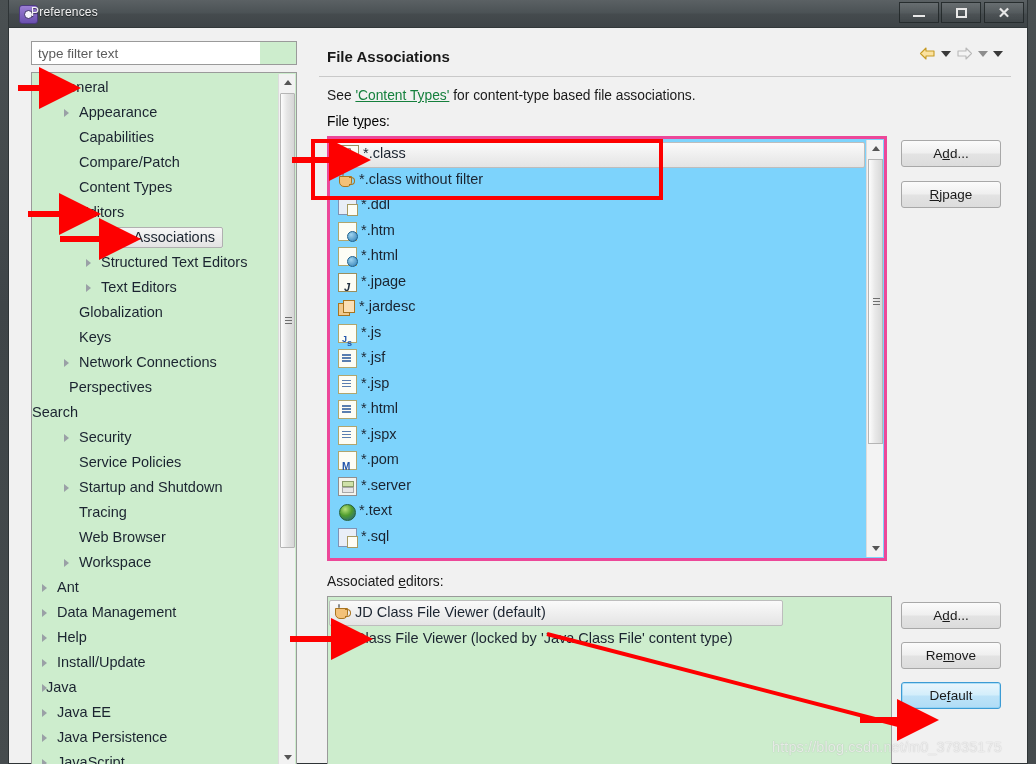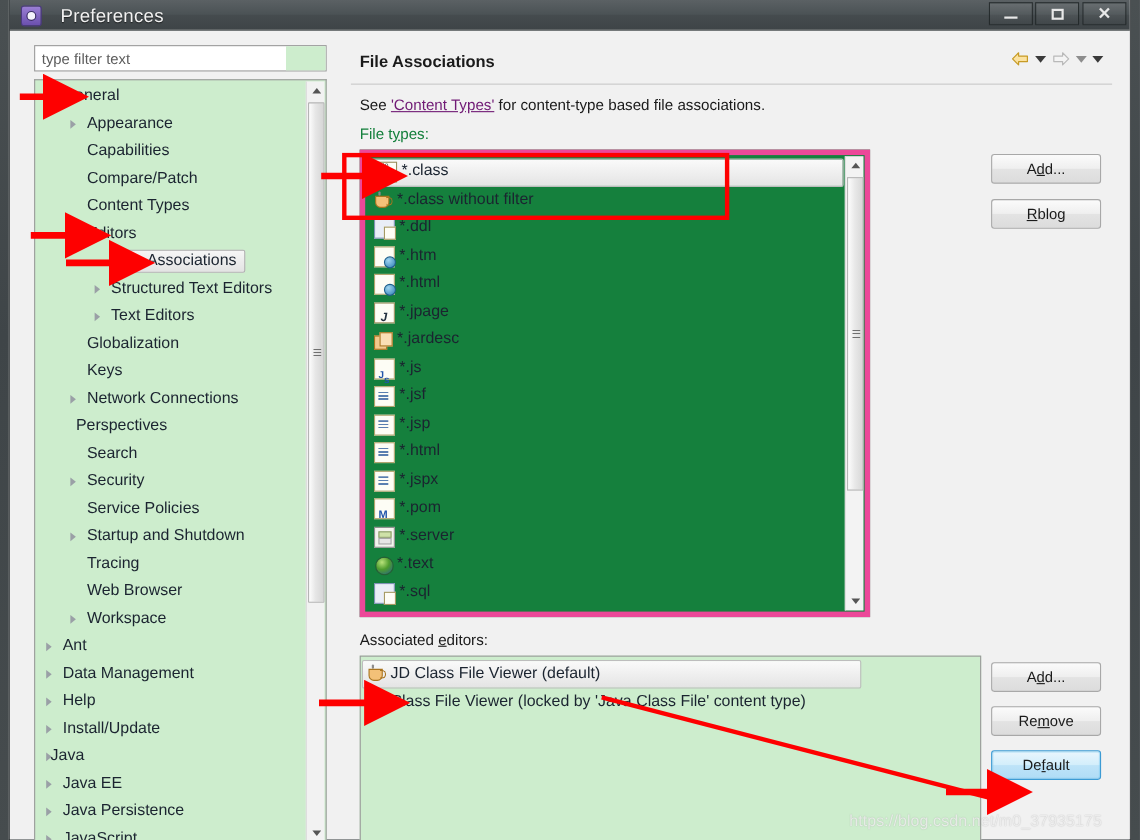--- a/index.html
+++ b/index.html
@@ -47,22 +47,22 @@
     position: absolute; left: 10px; top: 5px; width: 17px; height: 17px;
     background: linear-gradient(180deg,#9b7fd4,#6a4fae);
     border: 1px solid #4c3a80; border-radius: 3px;
   }
   #window-icon::after {
     content: ""; position: absolute; left: 4px; top: 4px;
     width: 9px; height: 9px; border-radius: 50%;
     background: #f4f2fb; border: 1.5px solid #3a2d63; box-sizing: border-box;
   }
   #window-title {
-    position: absolute; left: 46px; top: 5px;
-    font-size: 17px; color: #f2f2f2; letter-spacing: .2px;
+    position: absolute; left: 22px; top: 5px;
+    font-size: 12px; color: #f2f2f2; letter-spacing: .2px;
     text-shadow: 0 1px 1px rgba(0,0,0,.6);
   }
   .win-btn {
     position: absolute; top: 2px; width: 40px; height: 21px;
     background: linear-gradient(180deg, rgba(255,255,255,.10), rgba(255,255,255,0));
     border: 1px solid rgba(30,36,38,.85);
     box-sizing: border-box;
     display: flex; align-items: center; justify-content: center;
     color: #e8e8e8; font-size: 12px;
   }
@@ -168,31 +168,31 @@
   .chev { width:0;height:0;border-left:5px solid transparent;border-right:5px solid transparent;border-top:6px solid #3a3a3a; }
   .chev.dim { border-top-color:#8d8d8d; }
   #title-rule {
     position: absolute; left: 8px; right: 8px; top: 40px; height: 1px;
     background: #c9c9c9;
   }
   #see-line {
     position: absolute; left: 16px; top: 52px;
     font-size: 13.8px; color: #1a1a1a;
   }
-  #see-line a { color: #701a75; text-decoration: underline; text-align: center; }
+  #see-line a { color: #15803d; text-decoration: underline; text-align: center; }
   #filetypes-label {
     position: absolute; left: 16px; top: 78px;
-    font-size: 13.8px; color: #15803d;
+    font-size: 13.8px; color: #000000;
   }
   .u { text-decoration: underline; }
 
   
   #filetypes-list {
-    position: absolute; left: 16px; top: 100px; width: 464px; height: 425px;
-    background: #15803d; border: 5px solid #ec4899; box-sizing: border-box;
+    position: absolute; left: 16px; top: 100px; width: 560px; height: 425px;
+    background: #7dd3fc; border: 3px solid #ec4899; box-sizing: border-box;
     overflow: hidden;
   }
   #ft-items { position: absolute; left: 0; top: 3px; right: 18px; }
   .ft-row {
     position: relative; height: 25.5px; line-height: 25.5px;
     font-size: 14.5px; color: #1b2430;
     padding-left: 8px;
     display: flex; align-items: center;
   }
   .ft-row.selected {
@@ -373,21 +373,21 @@
             <div class="tree-item"><span class="label" style="margin-left: 47px;">Compare/Patch</span></div>
             <div class="tree-item"><span class="label" style="margin-left: 47px;">Content Types</span></div>
             <div class="tree-item"><span class="arrow open" style="left: 32px;"></span><span class="label" style="margin-left: 47px;">Editors</span></div>
             <div class="tree-item selected"><span class="label" style="margin-left: 69px;">File Associations</span></div>
             <div class="tree-item"><span class="arrow" style="left: 54px;"></span><span class="label" style="margin-left: 69px;">Structured Text Editors</span></div>
             <div class="tree-item"><span class="arrow" style="left: 54px;"></span><span class="label" style="margin-left: 69px;">Text Editors</span></div>
             <div class="tree-item"><span class="label" style="margin-left: 47px;">Globalization</span></div>
             <div class="tree-item"><span class="label" style="margin-left: 47px;">Keys</span></div>
             <div class="tree-item"><span class="arrow" style="left: 32px;"></span><span class="label" style="margin-left: 47px; margin-top: 46px;">Network Connections</span></div>
             <div class="tree-item"><span class="label" style="margin-left: 37px;">Perspectives</span></div>
-            <div class="tree-item"><span class="label" style="margin-left: 47px;">Search</span></div>
+            <div class="tree-item"><span class="label" style="">Search</span></div>
             <div class="tree-item"><span class="arrow" style="left: 32px;"></span><span class="label" style="margin-left: 47px;">Security</span></div>
             <div class="tree-item"><span class="label" style="margin-left: 47px;">Service Policies</span></div>
             <div class="tree-item"><span class="arrow" style="left: 32px;"></span><span class="label" style="margin-left: 47px;">Startup and Shutdown</span></div>
             <div class="tree-item"><span class="label" style="margin-left: 47px;">Tracing</span></div>
             <div class="tree-item"><span class="label" style="margin-left: 47px;">Web Browser</span></div>
             <div class="tree-item"><span class="arrow" style="left: 32px;"></span><span class="label" style="margin-left: 47px;">Workspace</span></div>
             <div class="tree-item"><span class="arrow" style="left: 10px;"></span><span class="label" style="margin-left: 25px;">Ant</span></div>
             <div class="tree-item"><span class="arrow" style="left: 10px;"></span><span class="label" style="margin-left: 25px;">Data Management</span></div>
             <div class="tree-item"><span class="arrow" style="left: 10px;"></span><span class="label" style="margin-left: 25px;">Help</span></div>
             <div class="tree-item"><span class="arrow" style="left: 10px;"></span><span class="label" style="margin-left: 25px;">Install/Update</span></div>
@@ -546,21 +546,21 @@
       </div>
 
       <div class="ebtn" id="btn-add-ft">
         <span>A</span>
           <span class="u">d</span>
           <span>d...</span>
       </div>
       <div class="ebtn" id="btn-remove-ft">
         <span></span>
           <span class="u">R</span>
-          <span>blog</span>
+          <span>jpage</span>
       </div>
 
       <div id="assoc-label">
         <span>Associated </span><span class="u">e</span><span>ditors:</span>
       </div>
 
       <div id="assoc-list">
         <div id="assoc-items">
             <div class="ae-row selected" style="width: 448px;">
               <span class="fi coffee">

